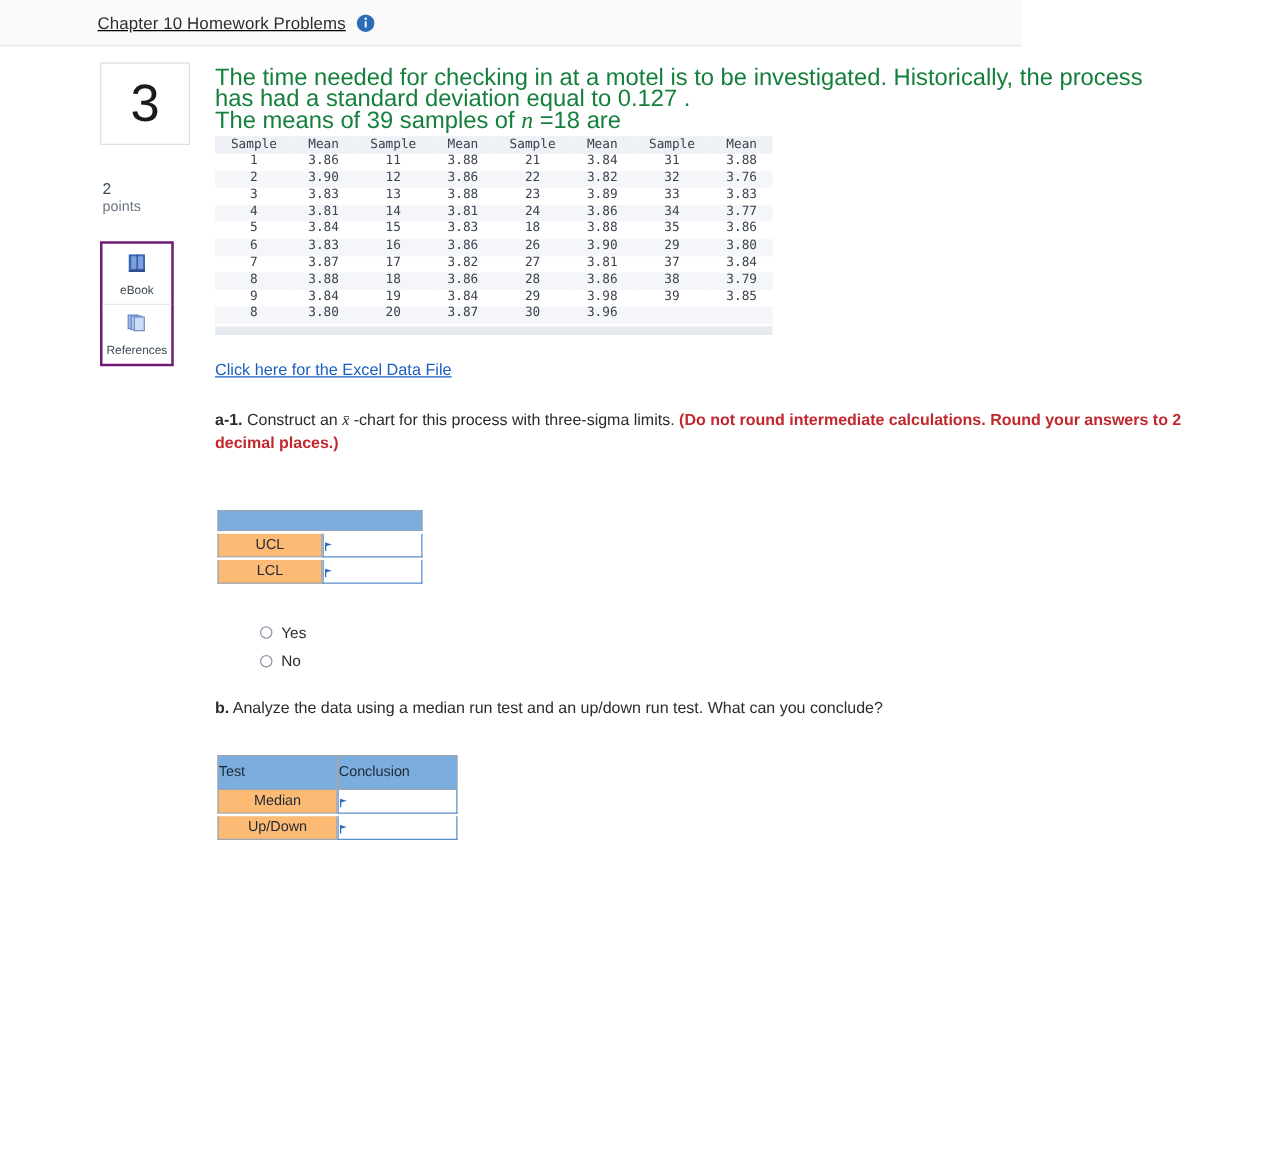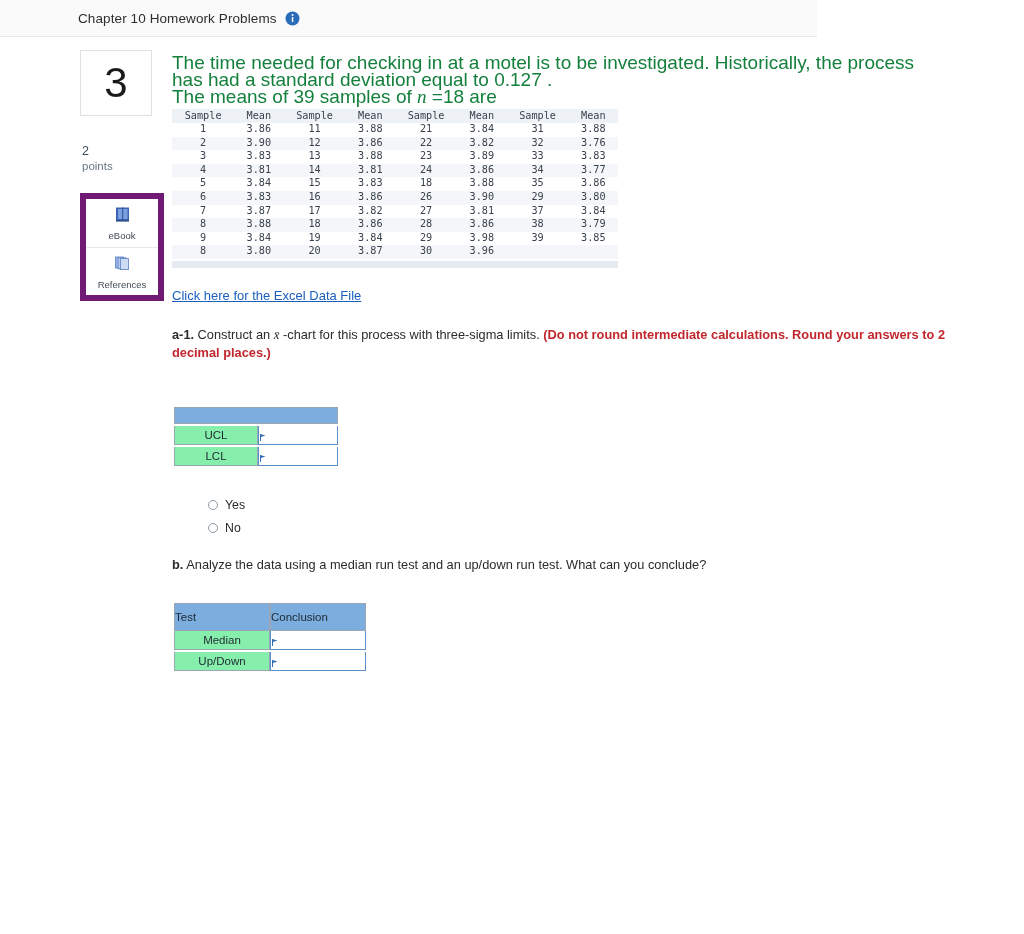--- a/index.html
+++ b/index.html
@@ -10,21 +10,21 @@
     font-family: "Liberation Sans", sans-serif;
     -webkit-font-smoothing: antialiased;
   }
 
   
   .topbar {
     position: absolute; left: 0; top: 0;
     width: 817px; height: 37px;
     background: #fafafa;
     border-bottom: 1px solid #e6e6e6;
-    display: flex; align-items: center;
+    display: flex; align-items: center; text-decoration: underline;
   }
   .topbar-title {
     margin-left: 78px;
     font-size: 13.5px;
     color: #2e2e2e;
     letter-spacing: 0.1px;
   }
   .info-icon {
     margin-left: 8px;
     width: 15px; height: 15px;
@@ -52,22 +52,22 @@
     padding-left: 2px;
   }
   .points-num {
     font-size: 12.5px; color: #3b4a5a; line-height: 15px;
   }
   .points-lbl {
     font-size: 11.5px; color: #6b7785; line-height: 14px;
   }
   .tool-box {
     margin-top: 20px;
-    width: 84px;
-    border: 6px solid #701a75;
+    width: 59px;
+    border: 2px solid #701a75;
     background: #fff;
   }
   .tool-item {
     height: 48px;
     display: flex; flex-direction: column;
     align-items: center; justify-content: center;
     gap: 2px;
   }
   .tool-item + .tool-item { border-top: 1px solid #e8e8e8; }
   .tool-label { font-size: 9.5px; color: #3f4a57; }
@@ -158,21 +158,21 @@
   .hdr-cell {
     font-size: 11.5px;
     color: #1f2933;
     text-align: left;
     vertical-align: middle;
     height: 28px;
   }
   .lbl-cell {
     border: 1px solid #9aa6b2;
     border-top: none;
-    background: #86efac;
+    background: #fdba74;
     font-size: 11.5px;
     color: #1f2933;
     text-align: center;
     height: 18px;
     vertical-align: middle;
   }
   .in-cell {
     border: 1px solid #5b8fc9;
     border-top: none;
     background: #ffffff;

